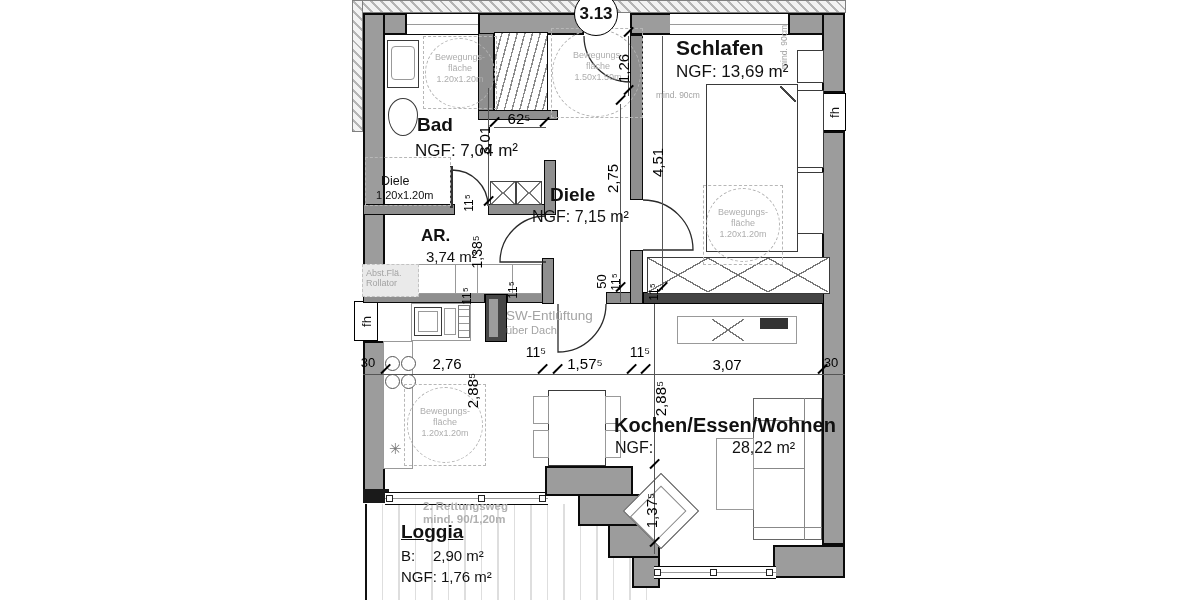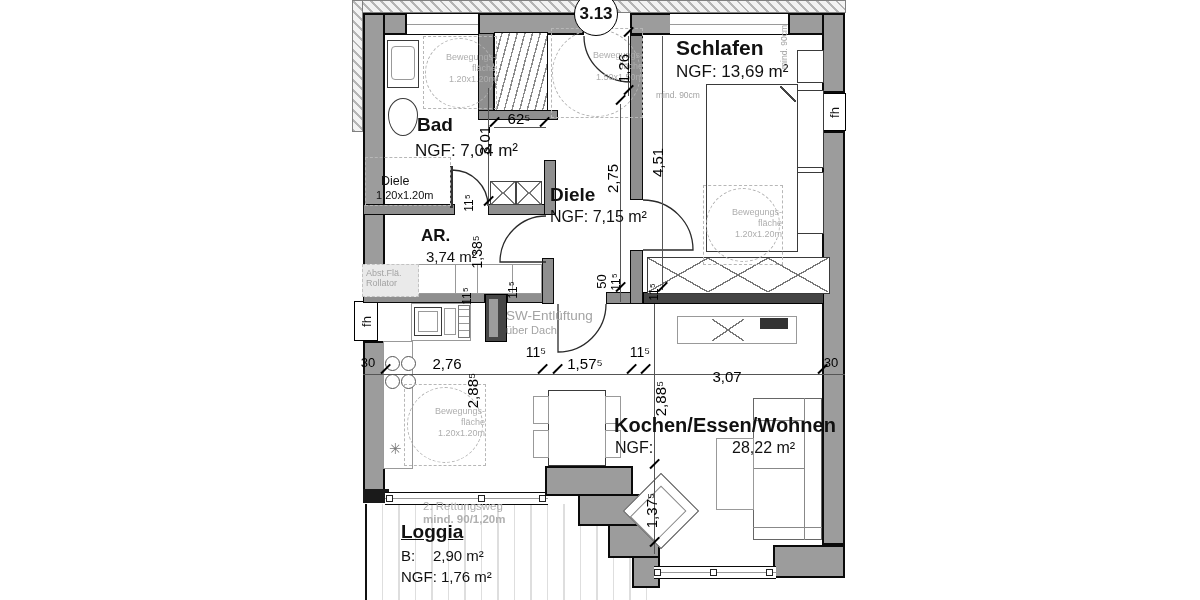--- a/index.html
+++ b/index.html
@@ -9,21 +9,21 @@
   .wall{background:#9c9c9c;border:2px solid #0a0a0a;}
   .iwall{background:#8f8f8f;border:1.5px solid #0a0a0a;}
   .dwall{background:#454545;border:1.5px solid #000;}
   .win{background:#fff;border-top:1.6px solid #0a0a0a;border-bottom:1.6px solid #0a0a0a;}
   .winline{position:absolute;left:0;right:0;height:1px;background:#9a9a9a;}
   .mullion{position:absolute;width:7px;height:7px;background:#fff;border:1.2px solid #222;box-sizing:border-box;}
   .furn{border:1.3px solid #3a3a3a;background:#fff;}
   .furnl{border:1px solid #999;background:#fff;}
   .dash{border:1.4px dashed #b7b7b7;background:transparent;}
   .dashc{border:1.4px dashed #b2b2b2;border-radius:50%;background:transparent;}
-  .bftxt{font-size:9px;line-height:1.2;color:#aeaeae;text-align:right;}
+  .bftxt{font-size:9px;line-height:1.2;color:#aeaeae;text-align:center;}
   .rlabel{font-weight:bold;font-size:19px;white-space:nowrap;}
   .alabel{font-size:16px;white-space:nowrap;}
   .note{color:#a3a3a3;white-space:nowrap;}
   .dim{font-size:15px;color:#000;white-space:nowrap;text-align:center;width:56px;}
   .rot{transform:rotate(-90deg);}
   .dimline{background:#555;}
   .tick{position:absolute;width:13px;height:1.6px;background:#000;transform:rotate(-45deg);}
   .xcell{background-color:#fff;background-image:
     linear-gradient(to top right, transparent calc(50% - 0.7px), #777 calc(50% - 0.7px), #777 calc(50% + 0.7px), transparent calc(50% + 0.7px)),
     linear-gradient(to bottom right, transparent calc(50% - 0.7px), #777 calc(50% - 0.7px), #777 calc(50% + 0.7px), transparent calc(50% + 0.7px));
@@ -231,21 +231,21 @@
   <div class="tick" style="left:622px;top:89px;"></div>
   <div class="tick" style="left:614px;top:99px;"></div>
   <div class="tick" style="left:614px;top:286px;"></div>
   <div class="tick" style="left:656px;top:286px;"></div>
   <div class="tick" style="left:482px;top:200px;"></div>
 
   <div class="abs dim" style="left:419px;top:355px;">2,76</div>
   <div class="abs dim" style="left:508px;top:344px;font-size:14px;">11⁵</div>
   <div class="abs dim" style="left:557px;top:355px;">1,57⁵</div>
   <div class="abs dim" style="left:612px;top:344px;font-size:14px;">11⁵</div>
-  <div class="abs dim" style="left:699px;top:356px;margin-top:12px;">3,07</div>
+  <div class="abs dim" style="left:699px;top:356px;">3,07</div>
   <div class="abs dim" style="left:803px;top:355px;font-size:13px;">30</div>
   <div class="abs dim" style="left:340px;top:355px;font-size:13px;">30</div>
   <div class="abs dim rot" style="left:444px;top:382px;">2,88⁵</div>
   <div class="abs dim rot" style="left:632px;top:390px;">2,88⁵</div>
   <div class="abs dim rot" style="left:623px;top:502px;">1,37⁵</div>
   <div class="abs dim rot" style="left:456px;top:132px;">3,01</div>
   <div class="abs dim rot" style="left:595px;top:60px;">1,26</div>
   <div class="abs dim rot" style="left:584px;top:170px;">2,75</div>
   <div class="abs dim rot" style="left:629px;top:154px;">4,51</div>
   <div class="abs dim rot" style="left:573px;top:274px;font-size:13px;">50</div>
@@ -265,32 +265,32 @@
   <div class="abs alabel" style="left:676px;top:62px;font-size:17px;">NGF: 13,69 m²</div>
   <div class="abs note" style="left:656px;top:90px;font-size:8.5px;">mind. 90cm</div>
   <div class="abs note rot" style="left:754px;top:42px;width:60px;font-size:8.5px;text-align:center;">mind. 90cm</div>
 
   <div class="abs rlabel" style="left:417px;top:114px;">Bad</div>
   <div class="abs alabel" style="left:415px;top:141px;font-size:17px;">NGF: 7,04 m²</div>
   <div class="abs" style="left:381px;top:174px;font-size:12.5px;">Diele</div>
   <div class="abs" style="left:376px;top:189px;font-size:11px;">1.20x1.20m</div>
 
   <div class="abs rlabel" style="left:550px;top:184px;">Diele</div>
-  <div class="abs alabel" style="left:550px;top:208px;">NGF: 7,15 m²</div>
+  <div class="abs alabel" style="left:532px;top:208px;">NGF: 7,15 m²</div>
 
   <div class="abs rlabel" style="left:421px;top:226px;font-size:17px;">AR.</div>
   <div class="abs alabel" style="left:426px;top:248px;font-size:15px;">3,74 m²</div>
 
   <div class="abs note" style="left:506px;top:308px;font-size:13.5px;">SW-Entlüftung</div>
   <div class="abs note" style="left:506px;top:324px;font-size:11px;">über Dach</div>
 
   <div class="abs rlabel" style="left:614px;top:414px;font-size:20px;">Kochen/Essen/Wohnen</div>
   <div class="abs alabel" style="left:615px;top:439px;">NGF:</div>
   <div class="abs alabel" style="left:732px;top:439px;">28,22 m²</div>
 
-  <div class="abs note" style="left:423px;top:500px;font-size:11.5px;font-weight:normal;color:#b0b0b0;">2. Rettungsweg</div>
+  <div class="abs note" style="left:423px;top:500px;font-size:11.5px;font-weight:bold;color:#b0b0b0;">2. Rettungsweg</div>
   <div class="abs note" style="left:423px;top:513px;font-size:11.5px;font-weight:bold;color:#b0b0b0;">mind. 90/1,20m</div>
   <div class="abs rlabel" style="left:401px;top:521px;text-decoration:underline;">Loggia</div>
   <div class="abs alabel" style="left:401px;top:547px;font-size:15px;">B:</div>
   <div class="abs alabel" style="left:433px;top:547px;font-size:15px;">2,90 m²</div>
   <div class="abs alabel" style="left:401px;top:568px;font-size:15px;">NGF: 1,76 m²</div>
 
 </div>
 
 </body></html>

